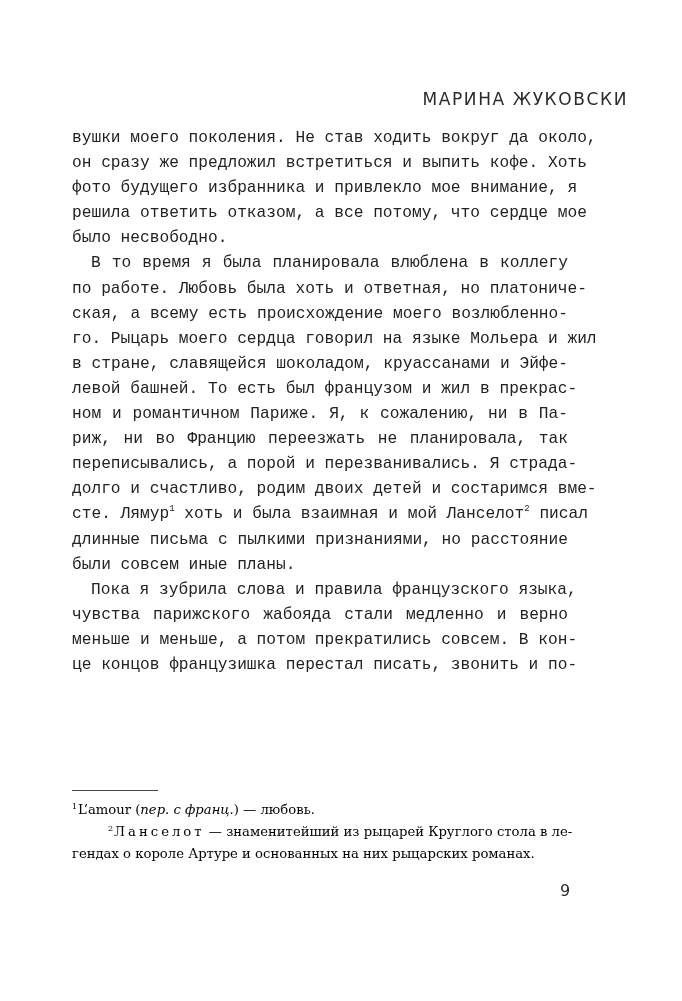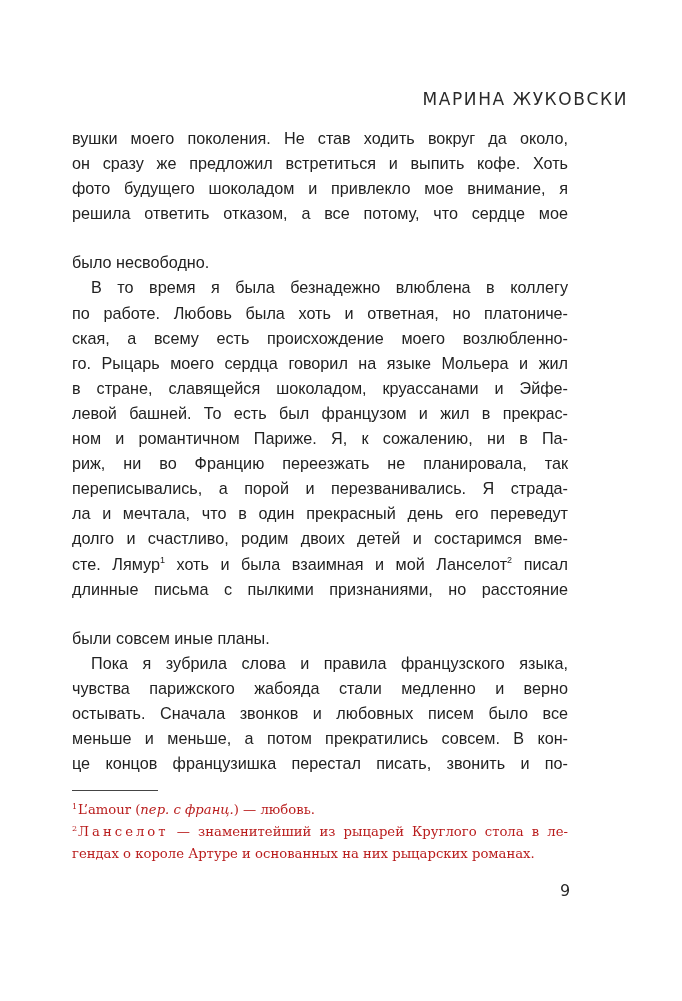--- a/index.html
+++ b/index.html
@@ -19,34 +19,33 @@
       font-size: 17px;
       letter-spacing: 1.6px;
       color: #2a2a2a;
       font-weight: normal;
     }
     .body-text {
       position: absolute;
       left: 72px;
       top: 126px;
       width: 496px;
-      font-family: Liberation Sans, sans-serif;
+      font-family: Liberation Mono, monospace;
       font-size: 16.2px;
       line-height: 25.1px;
       color: #222;
     }
     .line {
       display: block;
       white-space: nowrap;
       text-align: justify;
       text-align-last: justify;
     }
     .line.last {
       text-align-last: left;
-      margin-top: 24px;
     }
     .line.indent { text-indent: 19px; }
     sup {
       font-size: 9px;
       line-height: 0;
       vertical-align: 7px;
     }
     .footnote-rule {
       position: absolute;
       left: 72px;
@@ -56,27 +55,27 @@
       border-top: 1px solid #444;
     }
     .footnotes {
       position: absolute;
       left: 72px;
       top: 799px;
       width: 496px;
       font-family: "DejaVu Serif", serif;
       font-size: 13.2px;
       line-height: 22px;
-      color: #b91c1c;
+      color: #000000;
     }
     .fn-line {
       display: block;
       white-space: nowrap;
     }
-    .fn-line.just { text-align: justify; text-align-last: justify; }
+    .fn-line.just { text-align: justify; text-align-last: justify; margin-left: 36px; }
     .fn-mark {
       font-size: 8px;
       vertical-align: 5px;
       line-height: 0;
       margin-right: 1px;
     }
     .spaced { letter-spacing: 3px; }
     .italic { font-style: italic; }
     .page-number {
       position: absolute;
@@ -90,42 +89,40 @@
 </head>
 <body>
 
 <div>
 
   <div class="running-head">МАРИНА ЖУКОВСКИ</div>
 
   <div class="body-text">
     <span class="line">вушки моего поколения. Не став ходить вокруг да около,</span>
     <span class="line">он сразу же предложил встретиться и выпить кофе. Хоть</span>
-    <span class="line">фото будущего шоколадом и привлекло мое внимание, я</span>
+    <span class="line">фото будущего избранника и привлекло мое внимание, я</span>
     <span class="line">решила ответить отказом, а все потому, что сердце мое</span>
     <span class="line last">было несвободно.</span>
 
-    <span class="line indent">В то время я была безнадежно влюблена в коллегу</span>
+    <span class="line indent">В то время я была планировала влюблена в коллегу</span>
     <span class="line">по работе. Любовь была хоть и ответная, но платониче-</span>
     <span class="line">ская, а всему есть происхождение моего возлюбленно-</span>
     <span class="line">го. Рыцарь моего сердца говорил на языке Мольера и жил</span>
     <span class="line">в стране, славящейся шоколадом, круассанами и Эйфе-</span>
     <span class="line">левой башней. То есть был французом и жил в прекрас-</span>
     <span class="line">ном и романтичном Париже. Я, к сожалению, ни в Па-</span>
     <span class="line">риж, ни во Францию переезжать не планировала, так</span>
     <span class="line">переписывались, а порой и перезванивались. Я страда-</span>
-    <span class="line">ла и мечтала, что в один прекрасный день его переведут</span>
     <span class="line">долго и счастливо, родим двоих детей и состаримся вме-</span>
     <span class="line"><span>сте. Лямур</span><sup>1</sup><span> хоть и была взаимная и мой Ланселот</span><sup>2</sup><span> писал</span></span>
     <span class="line">длинные письма с пылкими признаниями, но расстояние</span>
     <span class="line last">были совсем иные планы.</span>
 
     <span class="line indent">Пока я зубрила слова и правила французского языка,</span>
     <span class="line">чувства парижского жабоядa стали медленно и верно</span>
-    <span class="line">остывать. Сначала звонков и любовных писем было все</span>
     <span class="line">меньше и меньше, а потом прекратились совсем. В кон-</span>
     <span class="line">це концов французишка перестал писать, звонить и по-</span>
   </div>
 
   <div class="footnote-rule"></div>
 
   <div class="footnotes">
     <span class="fn-line"><span class="fn-mark">1</span><span>L’amour</span> (<span class="italic">пер. с франц.</span>) <span>— любовь.</span></span>
     <span class="fn-line just"><span class="fn-mark">2</span><span class="spaced">Ланселот</span><span> — знаменитейший из рыцарей Круглого стола в ле-</span></span>
     <span class="fn-line">гендах о короле Артуре и основанных на них рыцарских романах.</span>

